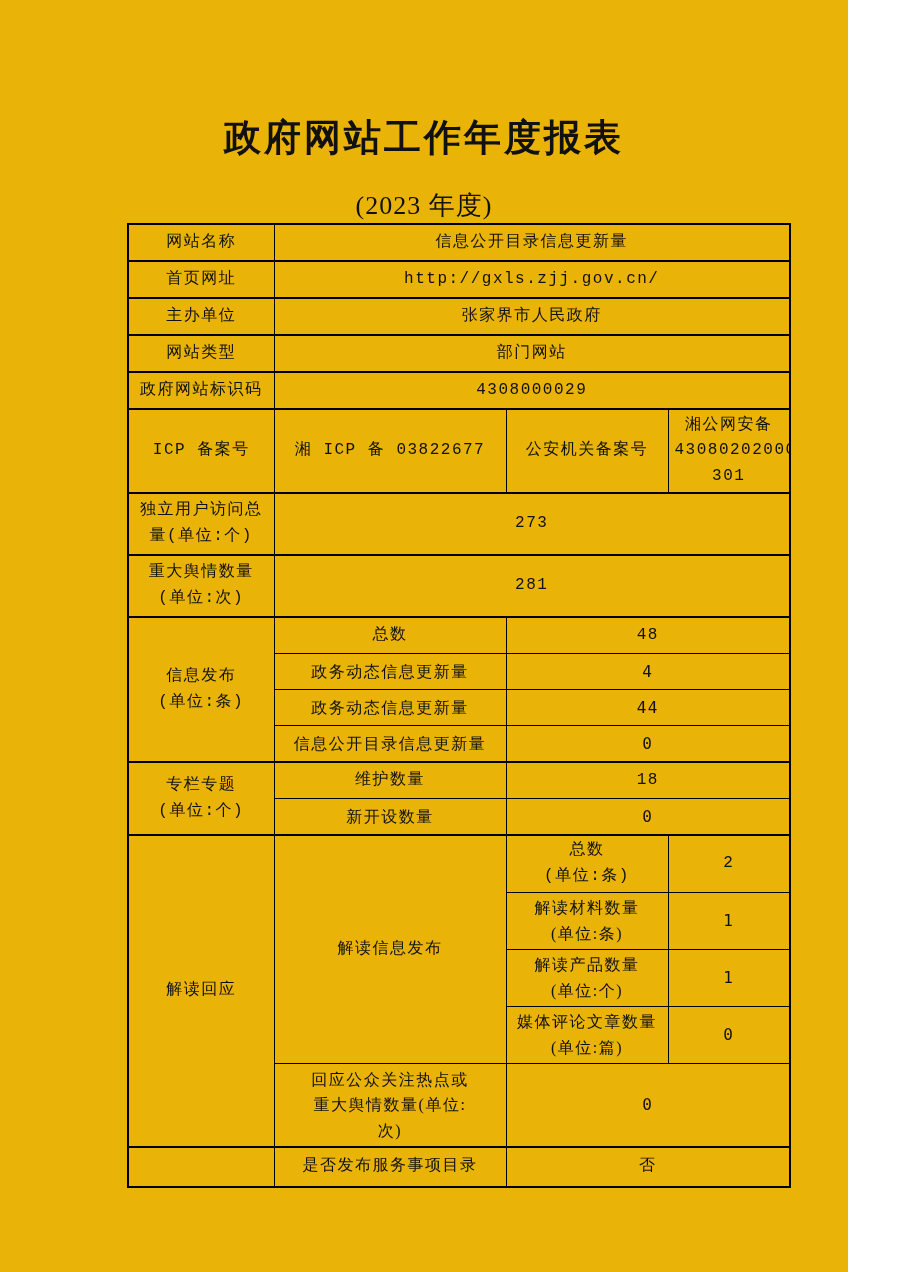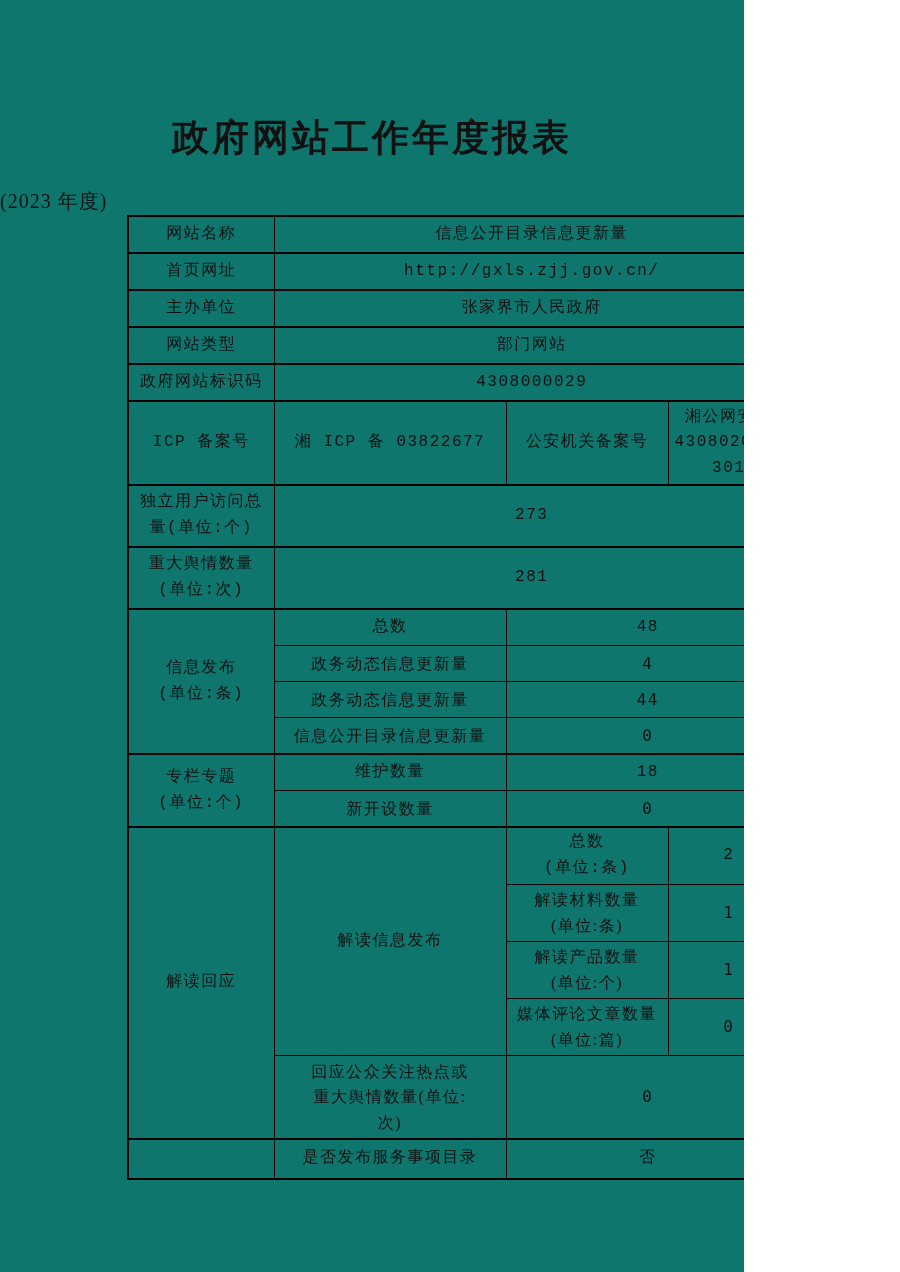--- a/index.html
+++ b/index.html
@@ -4,39 +4,39 @@
 <style>
   html, body {
     margin: 0;
     padding: 0;
     background: #ffffff;
     color: #111111;
     font-family: "Liberation Serif", "DejaVu Serif", serif;
   }
   .page {
     position: relative;
-    width: 744px;
+    width: 848px;
     height: 1272px;
-    background: #0f766e;
+    background: #eab308;
     overflow: hidden;
   }
   .title {
     margin: 0;
     padding-top: 116px;
     text-align: center;
     font-family: "Liberation Sans", "DejaVu Sans", sans-serif;
     font-weight: bold;
     font-size: 37px;
     letter-spacing: 3px;
     line-height: 1.2;
   }
   .subtitle {
     margin-top: 28px;
-    text-align: left;
-    font-size: 20px;
+    text-align: center;
+    font-size: 26px;
     letter-spacing: 1px;
   }
   .unit-line {
     margin: 50px 0 10px 127px;
     font-weight: bold;
     font-size: 17px;
     letter-spacing: 0.5px;
   }
   table.report {
     border-collapse: collapse;

